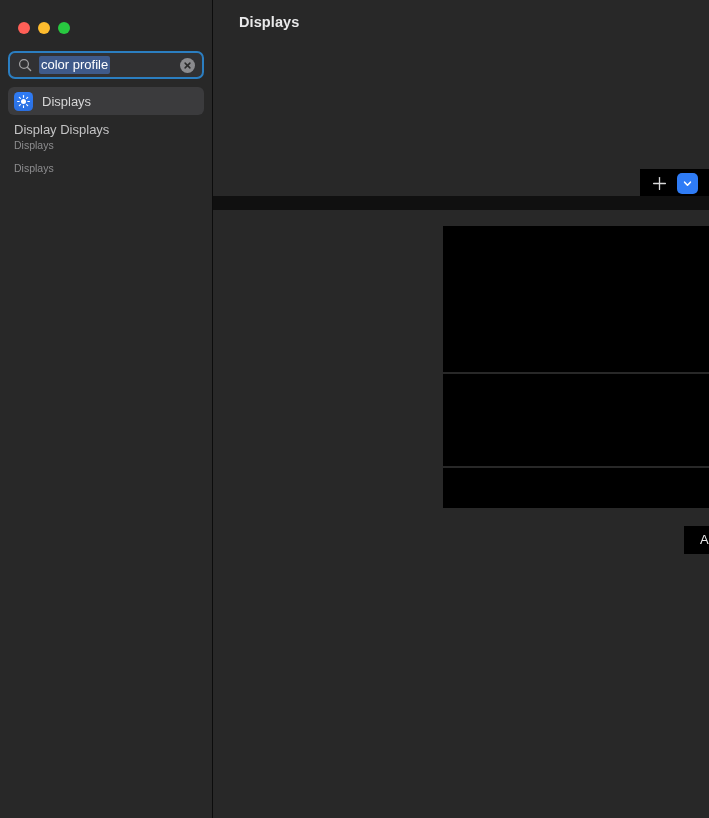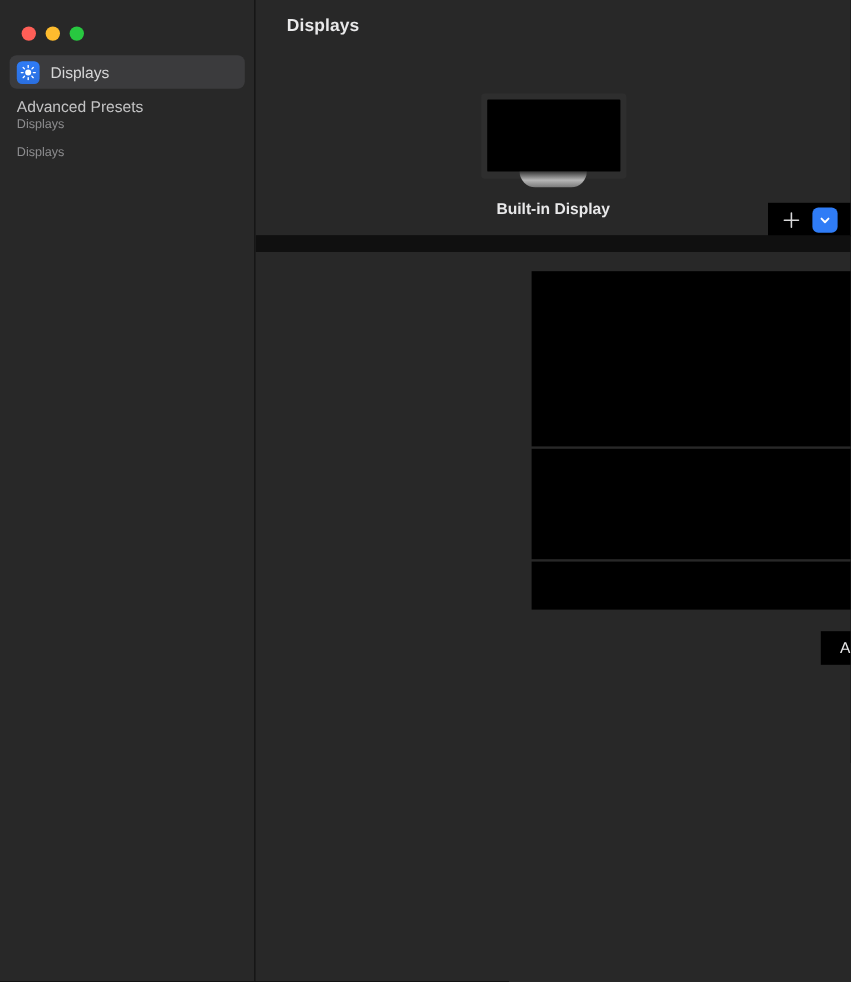--- a/index.html
+++ b/index.html
@@ -275,20 +275,36 @@
 <div id="window">
 
   <div id="sidebar">
 
     <div id="traffic-lights">
       <span class="tl tl-close"></span>
       <span class="tl tl-min"></span>
       <span class="tl tl-max"></span>
     </div>
 
+    <div id="search-wrap">
+      <span id="search-icon">
+        <svg width="14" height="14" viewBox="0 0 14 14">
+          <circle cx="6" cy="6" r="4.4" fill="none" stroke="#c7c7c8" stroke-width="1.3"></circle>
+          <line x1="9.3" y1="9.3" x2="12.6" y2="12.6" stroke="#c7c7c8" stroke-width="1.4" stroke-linecap="round"></line>
+        </svg>
+      </span>
+      <span id="search-value">color profile</span>
+      <span id="search-spacer"></span>
+      <span id="search-clear">
+        <svg width="9" height="9" viewBox="0 0 9 9">
+          <line x1="2.1" y1="2.1" x2="6.9" y2="6.9" stroke="#2b2b2b" stroke-width="1.5" stroke-linecap="round"></line>
+          <line x1="6.9" y1="2.1" x2="2.1" y2="6.9" stroke="#2b2b2b" stroke-width="1.5" stroke-linecap="round"></line>
+        </svg>
+      </span>
+    </div>
 
     <div id="results">
 
       <div class="result-row selected">
         <span class="app-icon">
           <svg width="13" height="13" viewBox="0 0 13 13">
             <circle cx="6.5" cy="6.5" r="2.5" fill="#ffffff"></circle>
             <g stroke="#ffffff" stroke-width="1.15" stroke-linecap="round">
               <line x1="6.5" y1="0.6" x2="6.5" y2="2.2"></line>
               <line x1="6.5" y1="10.8" x2="6.5" y2="12.4"></line>
@@ -298,42 +314,35 @@
               <line x1="9.6" y1="9.6" x2="10.7" y2="10.7"></line>
               <line x1="10.7" y1="2.3" x2="9.6" y2="3.4"></line>
               <line x1="3.4" y1="9.6" x2="2.3" y2="10.7"></line>
             </g>
           </svg>
         </span>
         <span class="result-label">Displays</span>
       </div>
 
       <div class="result-item">
-        <div class="title">Advanced Presets</div>
+        <div class="title">Display Displays</div>
         <div class="sub">Displays</div>
       </div>
 
       <div class="result-item">
         <div class="sub">Displays</div>
       </div>
 
     </div>
   </div>
 
   <div id="main">
 
     <div id="page-title">Displays</div>
 
-    <div id="display-preview">
-      <div id="monitor">
-        <div id="monitor-screen"></div>
-        <div id="monitor-stand"></div>
-      </div>
-      <div id="display-name">Built-in Display</div>
-    </div>
 
     <div id="add-cluster">
       <span id="add-button">
         <svg width="15" height="15" viewBox="0 0 15 15">
           <line x1="7.5" y1="1.6" x2="7.5" y2="13.4" stroke="#d9d9da" stroke-width="1.3" stroke-linecap="round"></line>
           <line x1="1.6" y1="7.5" x2="13.4" y2="7.5" stroke="#d9d9da" stroke-width="1.3" stroke-linecap="round"></line>
         </svg>
       </span>
       <span id="add-menu-button">
         <svg width="11" height="11" viewBox="0 0 11 11">

